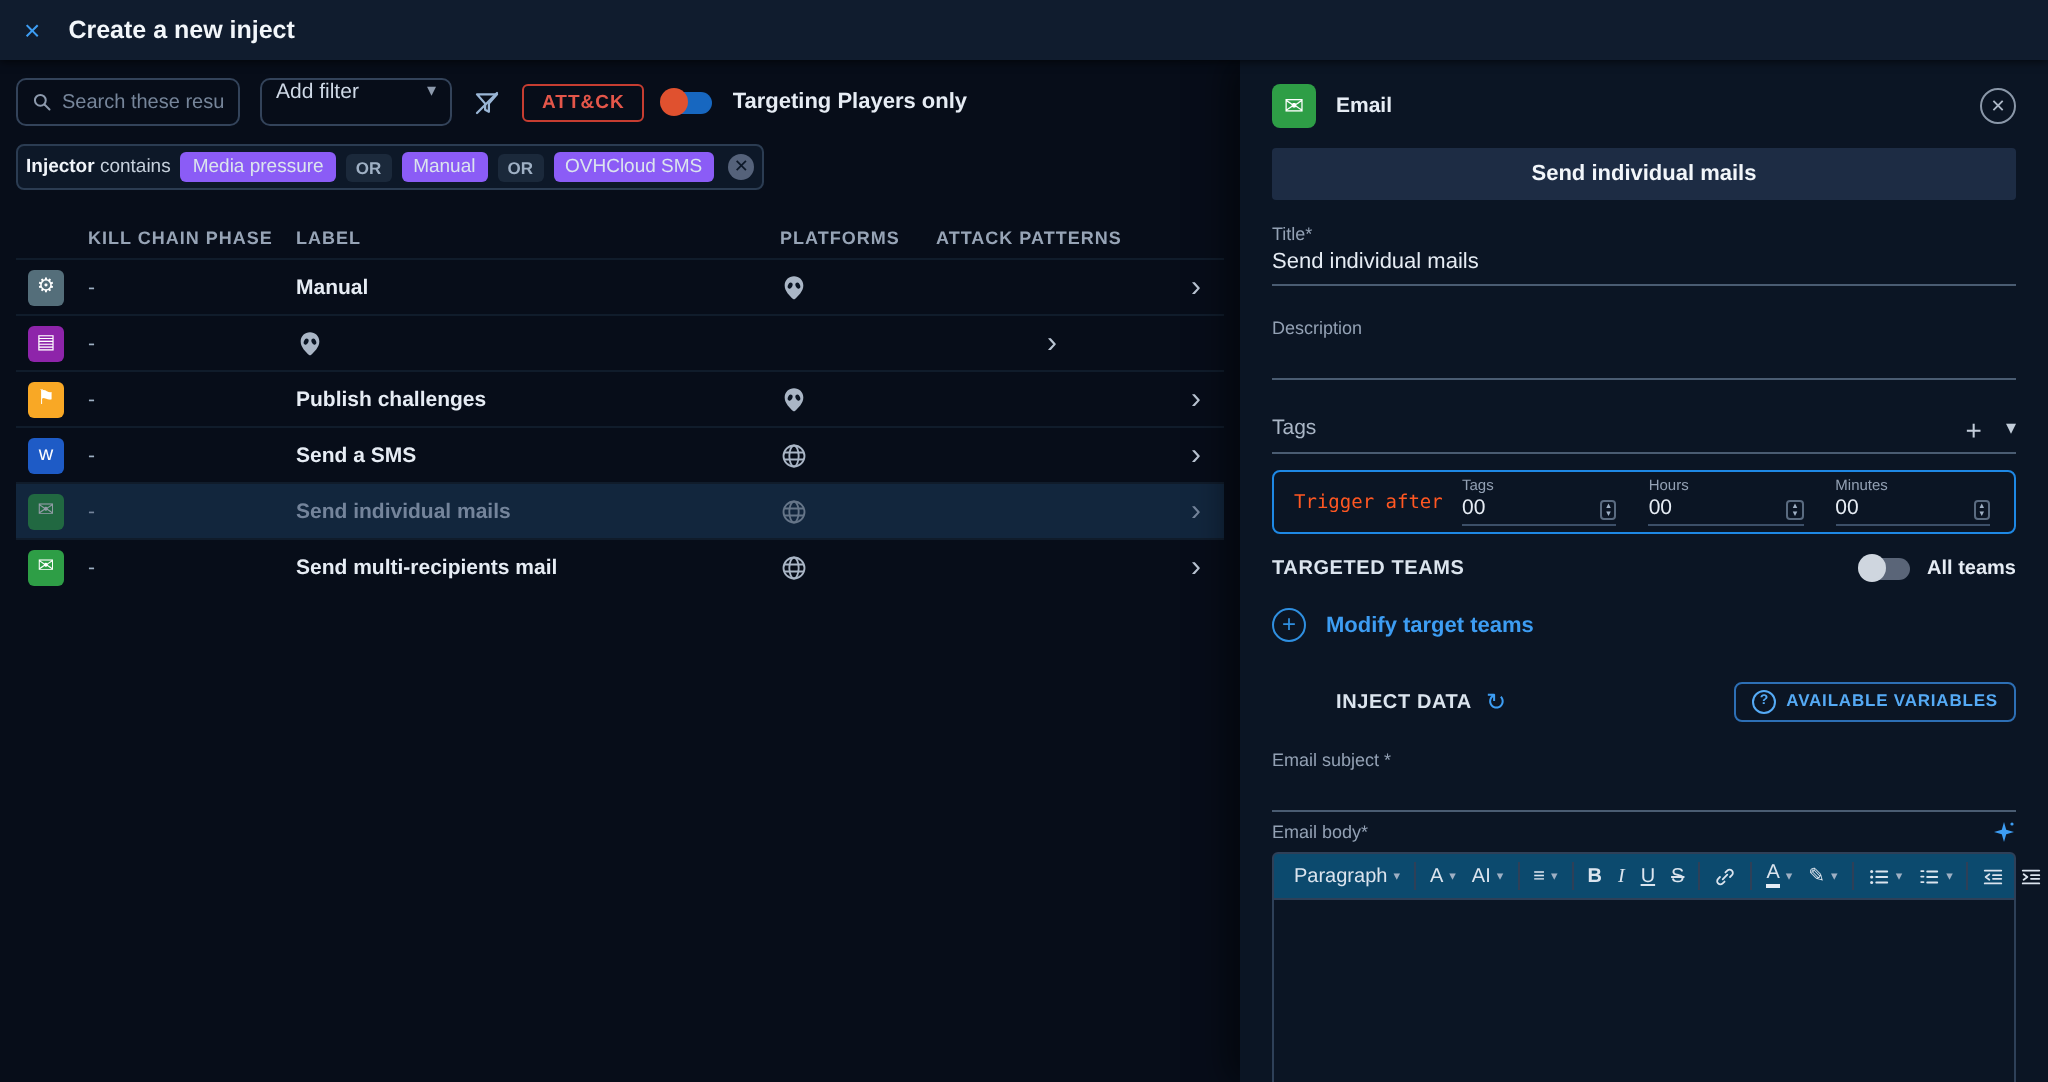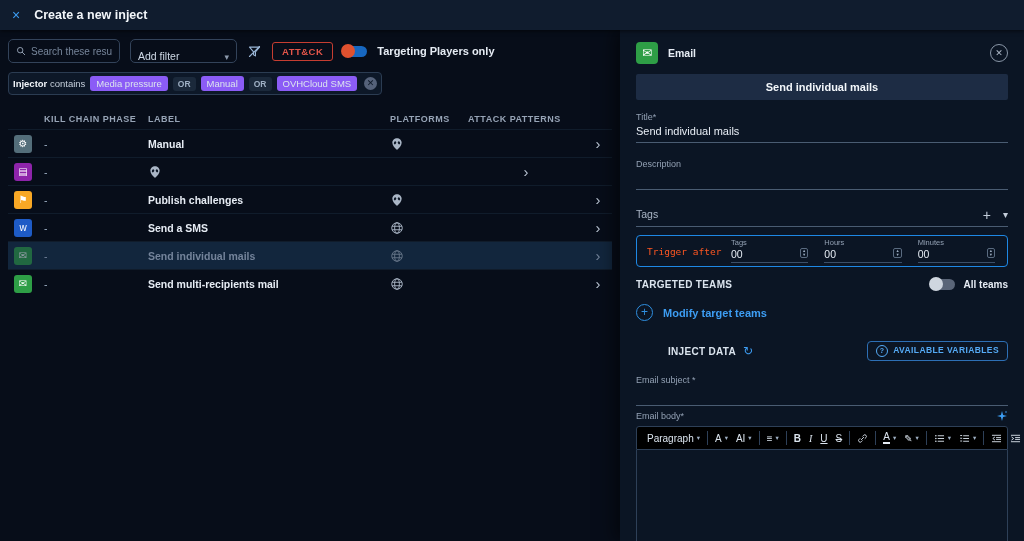--- a/index.html
+++ b/index.html
@@ -8,21 +8,21 @@
   
   .topbar{height:30px;background:#101c2e;display:flex;align-items:center;gap:14px;padding:0 12px;box-shadow:0 1px 4px rgba(0,0,0,.6);position:relative;z-index:5;}
   .topbar .x{color:#3d9df3;font-size:14px;cursor:pointer;line-height:1;}
   .topbar .title{font-size:12.5px;font-weight:700;color:#f2f6fa;}
   
   .left{position:absolute;top:30px;left:0;width:620px;height:511px;}
   .filters{margin:9px 0 0 8px;display:flex;align-items:center;gap:10px;}
   .search{width:112px;height:24px;border:1px solid #33435a;border-radius:5px;display:flex;align-items:center;gap:5px;padding:0 7px;box-sizing:border-box;}
   .search .ph{font-size:10px;color:#76859a;white-space:nowrap;overflow:hidden;}
   .search svg{flex:none;}
-  .select{width:107px;height:24px;border:1px solid #33435a;border-radius:5px;display:flex;align-items:flex-end;padding:0 7px;box-sizing:border-box;font-size:10.5px;color:#cfd9e6;}
+  .select{width:96px;height:24px;border:1px solid #33435a;border-radius:5px;display:flex;align-items:flex-start;padding:0 7px;box-sizing:border-box;font-size:10.5px;color:#cfd9e6;}
   .select .caret{margin-left:auto;font-size:9px;color:#8d9aad;}
   .filteroff{display:flex;align-items:center;}
   .attack{background:transparent;border:1px solid #c63d31;border-radius:3px;color:#e4564a;font-size:9.5px;font-weight:700;letter-spacing:.5px;padding:3px 9px;font-family:inherit;cursor:pointer;}
   .sw{position:relative;display:inline-block;width:24px;height:11px;border-radius:6px;flex:none;cursor:pointer;}
   .sw .knob{position:absolute;top:-2px;width:14px;height:14px;border-radius:50%;}
   .sw.oncolor{background:#1767c0;}
   .sw.oncolor .knob{left:-2px;background:#e0512f;}
   .sw.off{background:#5a6578;}
   .sw.off .knob{left:-2px;background:#cfd6df;}
   .toggle-label{font-size:11px;color:#e6ecf4;font-weight:600;}
@@ -63,35 +63,35 @@
   .tags-row{display:flex;align-items:flex-end;margin-top:18px;padding-bottom:6px;}
   .tags-row .f-value2{font-size:10.5px;color:#aab6c6;}
   .tags-row .plus{font-size:14px;color:#c3cdda;margin-right:12px;cursor:pointer;line-height:10px;}
   .tags-row .caret2{font-size:10px;color:#c3cdda;cursor:pointer;line-height:10px;}
   
   .trigger{margin-top:8px;border:1px solid #1e88e5;border-radius:4px;height:30px;display:flex;align-items:stretch;padding:0 4px 0 10px;}
   .trig-label{align-self:center;font-family:"DejaVu Sans Mono","Liberation Mono",monospace;font-size:9.5px;color:#ff5722;width:76px;flex:none;}
   .tfields{flex:1;display:flex;}
   .tfield{flex:1;padding:2px 8px 0 8px;display:flex;flex-direction:column;}
   .tflabel{font-size:7.5px;color:#93a1b4;}
-  .tfrow{display:flex;align-items:flex-start;border-bottom:1px solid #3c4f68;padding-bottom:2px;margin-top:1px;}
+  .tfrow{display:flex;align-items:flex-end;border-bottom:1px solid #3c4f68;padding-bottom:2px;margin-top:1px;}
   .tfval{font-size:10.5px;color:#e6ecf4;}
   .spin{margin-left:auto;display:flex;flex-direction:column;border:1px solid #5a6b80;border-radius:2px;padding:0 2px;cursor:pointer;}
   .spin i{font-style:normal;font-size:4.5px;line-height:4px;color:#9fb0c4;}
   .sec-label{font-size:10px;font-weight:700;color:#dbe4ee;letter-spacing:.3px;}
   .toggle-label2{font-size:10px;font-weight:600;color:#e6ecf4;margin-left:9px;}
   .link-row{gap:10px;cursor:pointer;}
   .circle-plus{width:15px;height:15px;border:1.5px solid #2f8fe0;border-radius:50%;color:#2f8fe0;line-height:14px;text-align:center;font-size:12px;flex:none;}
   .blue-link{color:#3d9df3;font-size:11px;font-weight:600;}
   .refresh{color:#3d9df3;font-size:12px;margin-left:7px;line-height:10px;cursor:pointer;}
   .vars-btn{background:transparent;border:1px solid #2d6fb5;border-radius:4px;color:#55aaf5;font-size:8.5px;font-weight:700;letter-spacing:.4px;display:inline-flex;gap:5px;padding:3px 8px;font-family:inherit;cursor:pointer;}
   .q-icon{width:10px;height:10px;border:1px solid #55aaf5;border-radius:50%;font-size:7px;line-height:10px;text-align:center;}
   .sparkle{display:flex;align-items:center;cursor:pointer;}
   
-  .toolbar{margin-top:4px;background:#000000;border:1px solid #2e4058;border-radius:3px 3px 0 0;height:24px;display:flex;align-items:center;padding:0 6px;box-sizing:border-box;}
+  .toolbar{margin-top:4px;background:#0c4a6e;border:1px solid #2e4058;border-radius:3px 3px 0 0;height:24px;display:flex;align-items:center;padding:0 6px;box-sizing:border-box;}
   .tb{display:inline-flex;align-items:center;gap:2px;padding:1px 4px;font-size:10px;color:#dbe4ee;cursor:pointer;border-radius:2px;}
   .tb .fb{font-weight:700;}
   .tb .fi{font-style:italic;font-family:"Liberation Serif","DejaVu Serif",serif;}
   .tb .fu{text-decoration:underline;}
   .tb .fs{text-decoration:line-through;}
   .tb .fcolor{border-bottom:2px solid #e6ecf4;line-height:10px;}
   .tcaret{font-size:6.5px;color:#9fb0c4;margin-left:1px;}
   .tdiv{width:1px;height:14px;background:#2e4058;margin:0 3px;flex:none;}
   .tb svg{width:11px;height:11px;fill:#dbe4ee;}
   .tb svg .st{fill:none;stroke:#dbe4ee;stroke-width:2;stroke-linecap:round;stroke-linejoin:round;}

